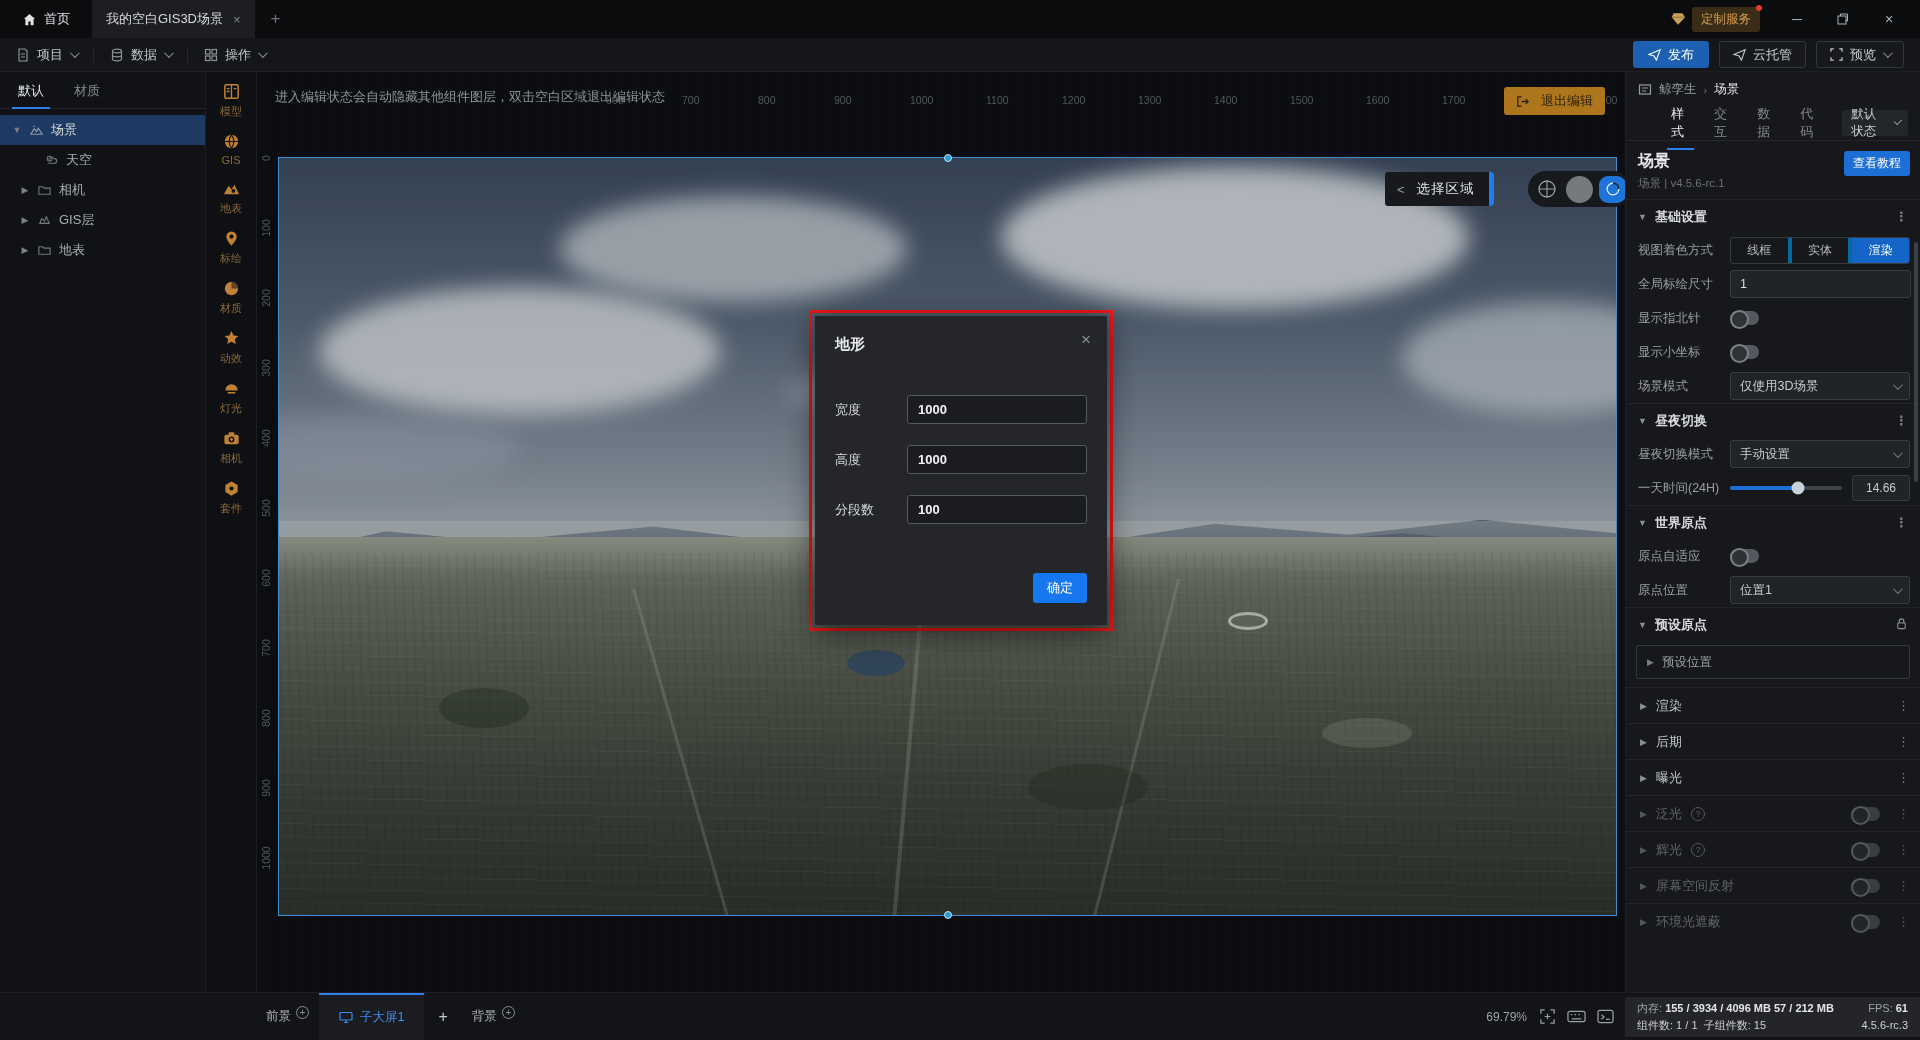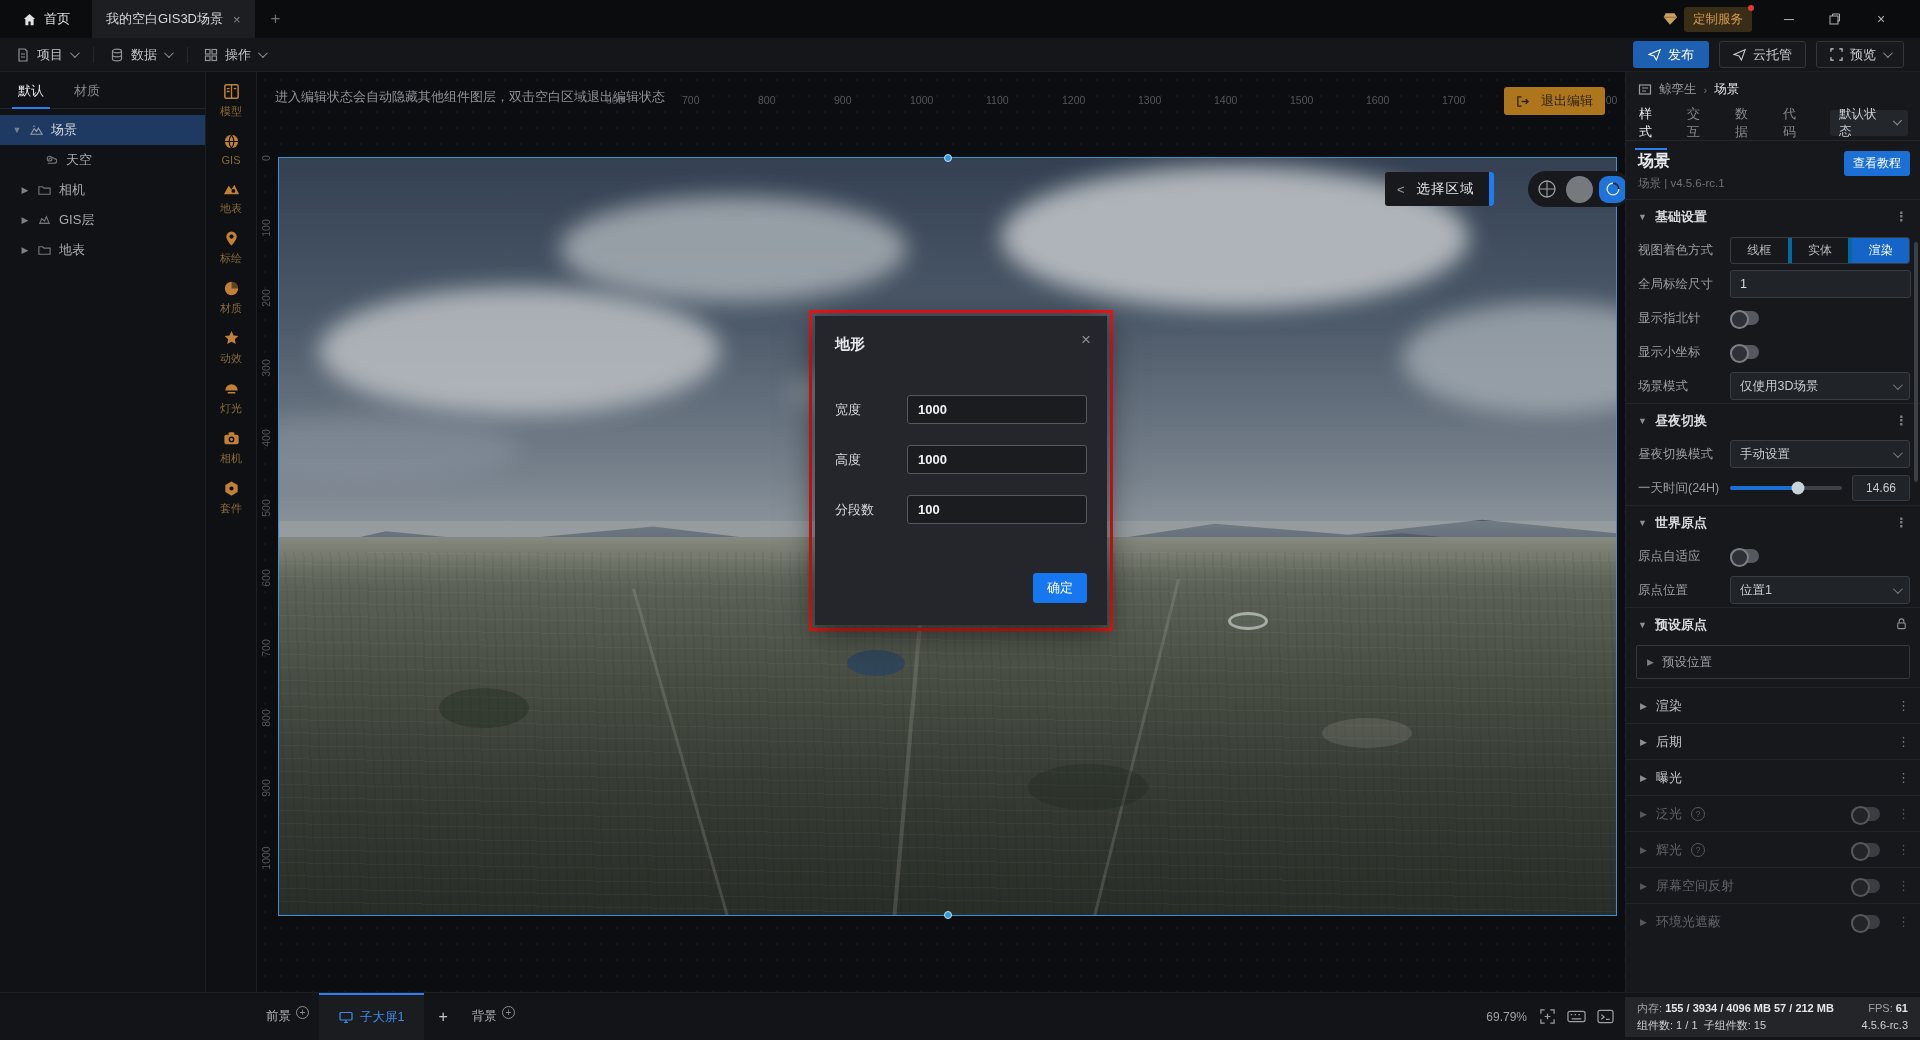--- a/index.html
+++ b/index.html
@@ -1,21 +1,21 @@
 <!DOCTYPE html>
 <html><head>
 <meta charset="utf-8">
 <style>
   * { margin:0; padding:0; box-sizing:border-box; }
   html,body { width:1920px; height:1040px; background:#0b0c0e; overflow:hidden;
     font-family:"Liberation Sans","DejaVu Sans",sans-serif; }
   .app { position:relative; width:1920px; height:1040px; background:#0b0c0e; color:#c9ccce; font-size:13px; }
 
   
-  .tabbar { position:absolute; left:0; top:0; right:16px; height:38px; background:#0b0c0e; display:flex; align-items:stretch; }
+  .tabbar { position:absolute; left:0; top:0; right:8px; height:38px; background:#0b0c0e; display:flex; align-items:stretch; }
   .home-tab { display:flex; align-items:center; gap:7px; padding:0 22px; color:#dfe1e3; }
   .doc-tab { display:flex; align-items:center; gap:10px; padding:0 14px; background:#1c1e22; color:#d6d8da; }
   .doc-tab .close { color:#85888c; font-size:13px; }
   .newtab { display:flex; align-items:center; padding:0 16px; color:#6f7276; font-size:17px; }
   .tabbar-right { margin-left:auto; display:flex; align-items:center; }
   .vip { display:flex; align-items:center; gap:6px; margin-right:14px; }
   .vip-badge { position:relative; background:#3a2d17; color:#d49a4e; font-size:12.5px; padding:4px 9px; border-radius:3px; }
   .vip-badge::after { content:""; position:absolute; right:-2px; top:-2px; width:6px; height:6px; border-radius:50%; background:#e23b30; }
   .winbtn { width:46px; height:38px; display:flex; align-items:center; justify-content:center; color:#b0b3b6; font-size:14px; }
 
@@ -95,21 +95,21 @@
   .dlg-row .flab { width:78px; color:#d8dadc; font-size:13px; }
   .dlg-row input { width:180px; height:29px; background:#1a1c1f; border:1px solid #55585e; border-radius:3px; color:#f2f3f4; font-weight:bold; font-size:13px; padding:0 10px; font-family:inherit; }
   .dlg-ok { position:absolute; right:20px; bottom:22px; background:#1677f0; color:#fff; font-size:13px; padding:6px 14px; border-radius:3px; }
   .arrow-svg { position:absolute; inset:0; z-index:8; pointer-events:none; }
 
   
   .bc { display:flex; align-items:center; gap:7px; padding:9px 12px 7px 12px; font-size:12.5px; }
   .bc .app-n { color:#9a9da1; } .bc .sep { color:#6e7175; font-size:11px; } .bc .page-n { color:#e2e4e6; }
   .ins-tabs { display:flex; align-items:center; padding:0 12px; border-bottom:1px solid #24262a; height:36px; }
   .ins-tab { margin-right:22px; padding:9px 1px; color:#85888c; position:relative; font-size:13px; }
-  .ins-tab.active { color:#eceeef; }
+  .ins-tab.active { color:#eceeef;margin-left:32px; }
   .ins-tab.active::after { content:""; position:absolute; left:-3px; right:-3px; bottom:0; height:2px; background:#2d7ff0; }
   .state-dd { margin-left:auto; display:flex; align-items:center; gap:8px; background:#23262b; border-radius:3px; height:26px; padding:0 9px; color:#c9ccce; font-size:12.5px; }
   .title-blk { padding:10px 12px 8px 12px; position:relative; }
   .title-blk .t { font-size:16px; font-weight:bold; color:#e8e9eb; }
   .title-blk .s { font-size:11.5px; color:#6e7175; margin-top:4px; }
   .tut-btn { position:absolute; right:10px; top:10px; background:#1c6fd4; color:#fff; font-size:12px; padding:4px 9px; border-radius:3px; }
   .sec-hd { display:flex; align-items:center; gap:8px; height:34px; padding:0 12px; border-top:1px solid #222428; color:#d8dadc; font-weight:bold; font-size:13px; }
   .sec-hd .car { color:#8b8e92; font-size:9px; }
   .kebab { margin-left:auto; color:#7a7d81; font-size:13px; letter-spacing:0; }
   .row { display:flex; align-items:center; height:34px; padding:0 10px 0 12px; }

